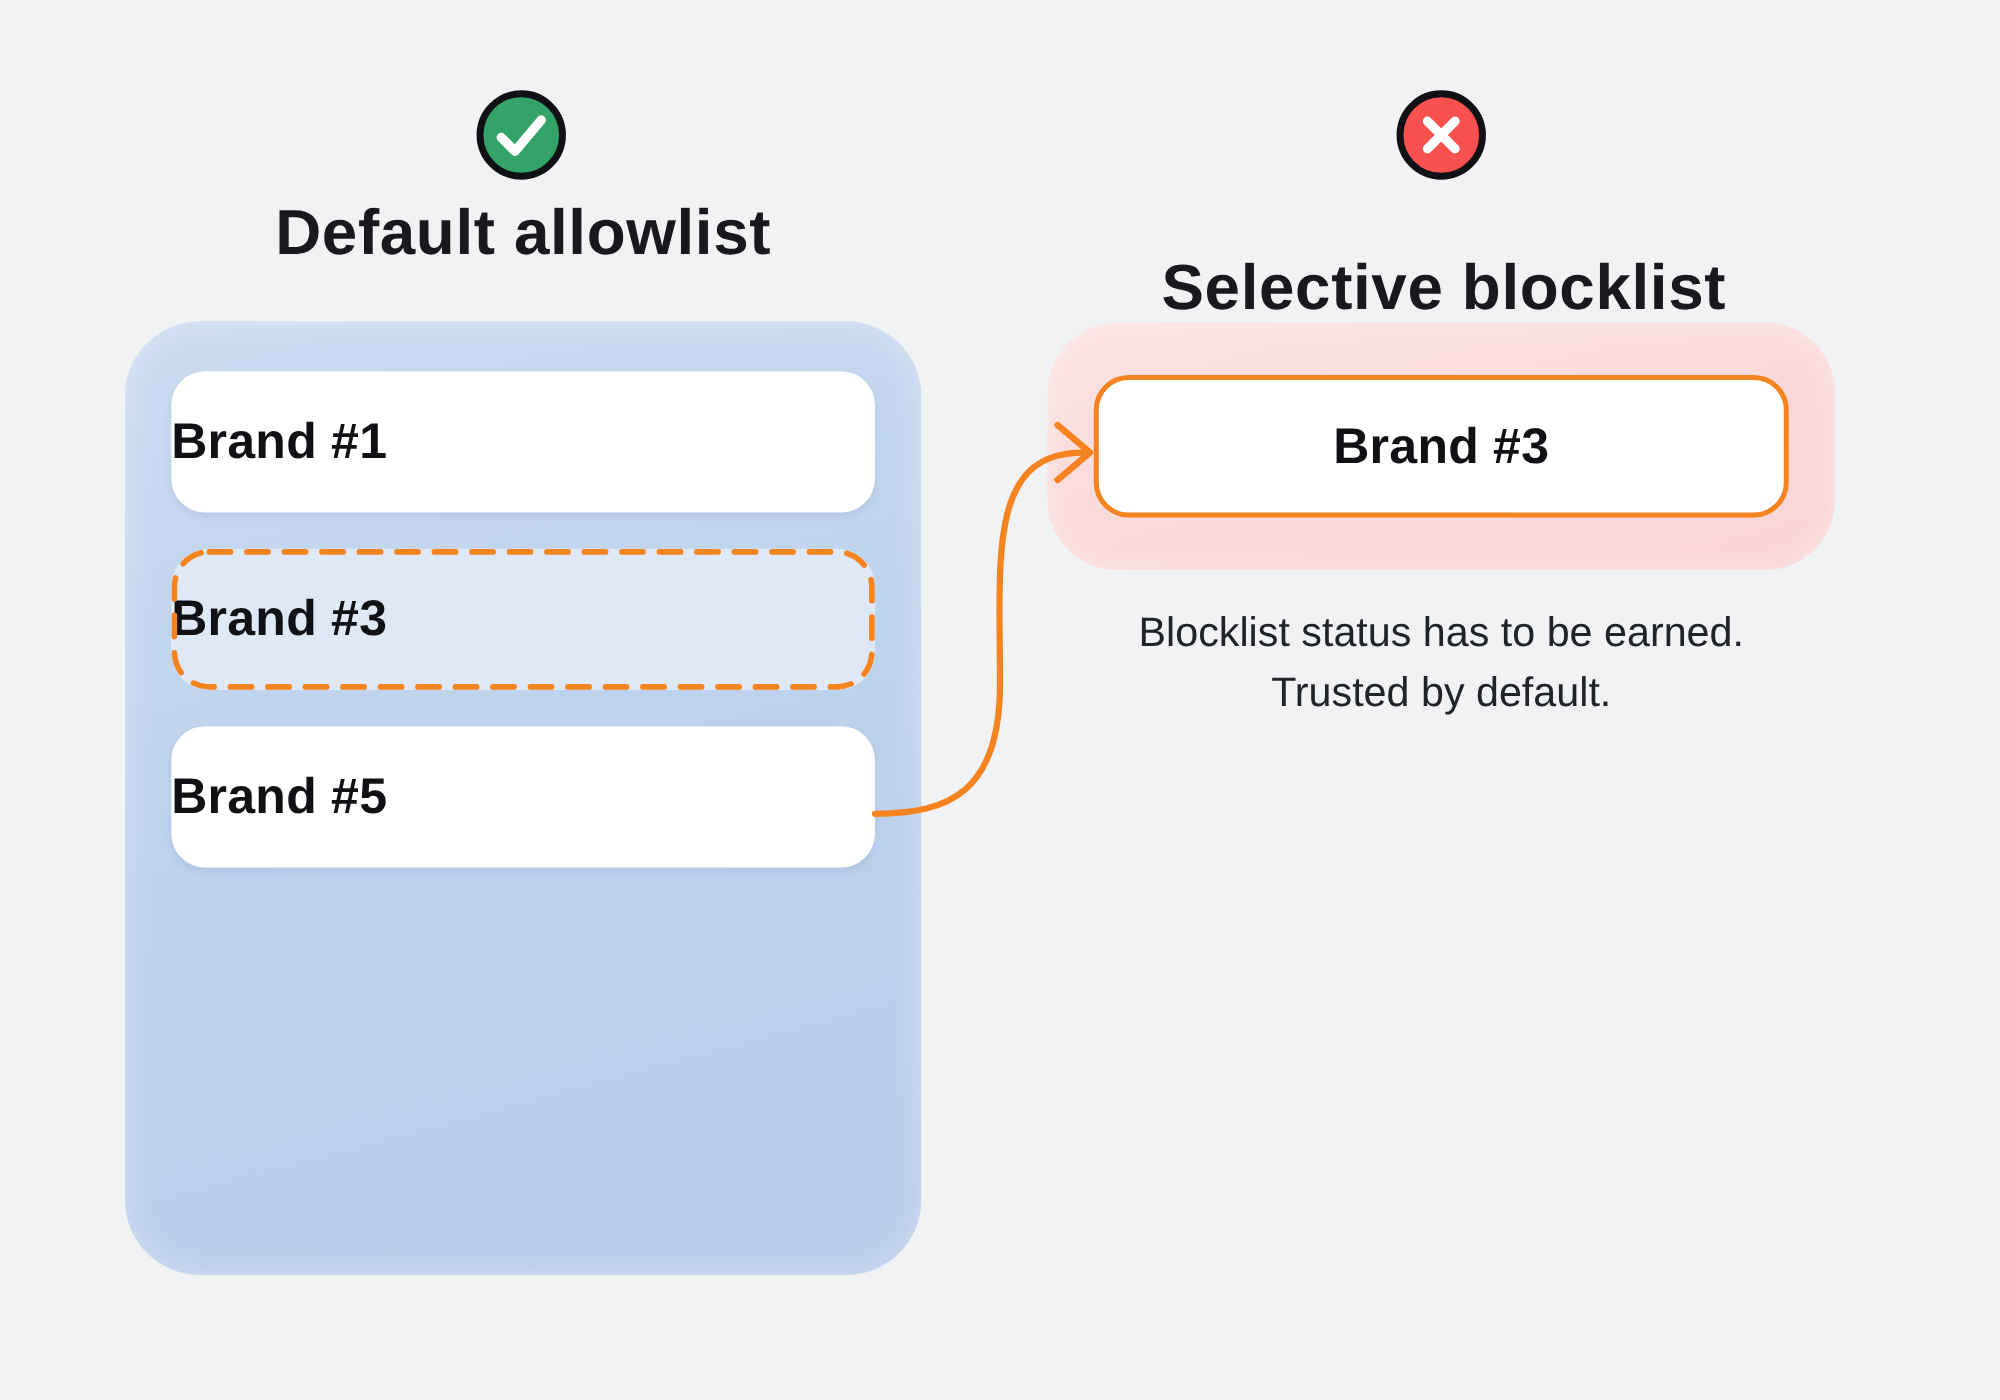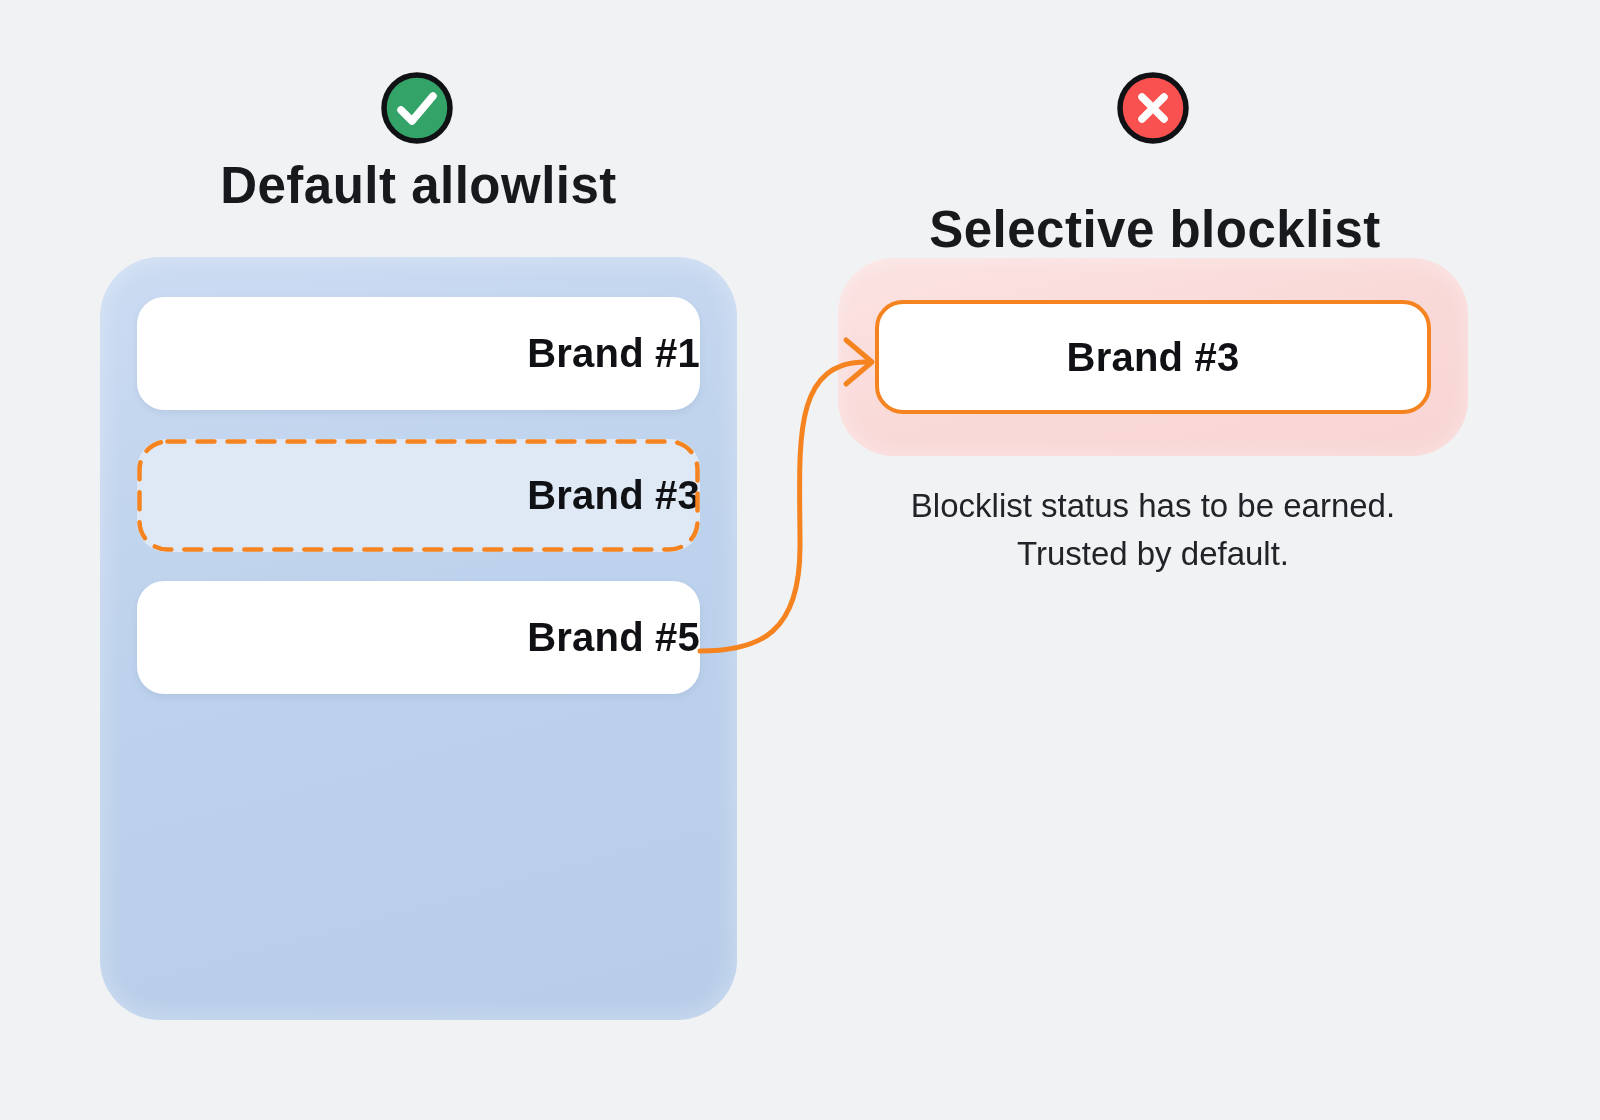--- a/index.html
+++ b/index.html
@@ -37,23 +37,22 @@
     border-radius: 60px;
     background: linear-gradient(165deg, #CBDBF2 0%, var(--allowlist-container, #BDD2EC) 45%, #B7CDE9 100%);
     box-shadow: inset 0 0 26px rgba(255,255,255,0.35);
     display: flex; flex-direction: column; gap: 29px;
     padding: 40px 37px 42px 37px;
   }
   .brand-card {
     height: 113px; flex: 0 0 113px;
     background: var(--card-fill, #FFFFFF);
     border-radius: 27px;
-    display: flex; align-items: center; justify-content: flex-end;
+    display: flex; align-items: center; justify-content: flex-start;
     box-shadow: 0 3px 6px rgba(110, 135, 170, 0.16);
-    padding-left: 28px;
   }
   .brand-label {
     font-size: 40px; font-weight: 700; color: var(--brand-text, #101114);
     letter-spacing: 0.2px;
   }
   .brand-card.highlighted {
     position: relative;
     background: var(--allowlist-highlight-fill, #DFE9F6);
     box-shadow: none;
     border-radius: 30px;

